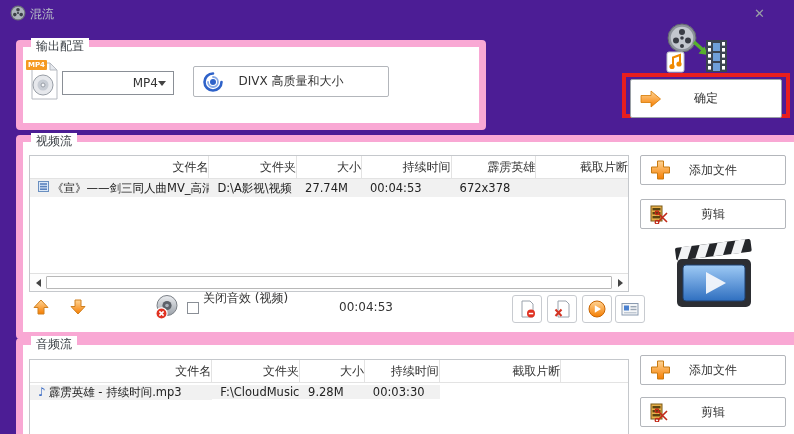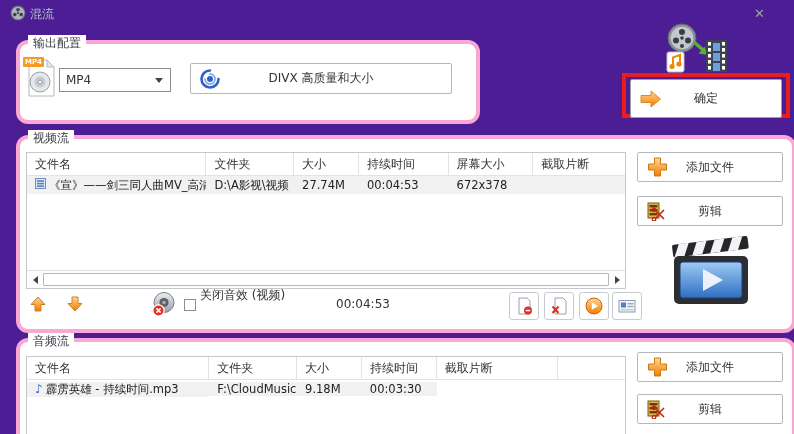--- a/index.html
+++ b/index.html
@@ -3,21 +3,21 @@
 <meta charset="utf-8">
 <style>
   html,body{margin:0;padding:0;background:#fff;}
   #win{position:relative;width:794px;height:434px;background:#4c1d95;overflow:hidden;
        font-family:"DejaVu Sans","Liberation Sans",sans-serif;font-size:12px;color:#333;}
   .abs{position:absolute;}
   
   .title-text{position:absolute;left:30px;top:6px;color:#b8bfc7;font-size:12px;}
   .close-x{position:absolute;left:748px;top:4px;color:#9aa0a6;font-size:13px;cursor:default;padding:2px 6px;}
   
-  .groupbox{position:absolute;border:4px solid #f9a8d4;border-radius:12px;background:#fff;}
+  .groupbox{position:absolute;border:7px solid #f9a8d4;border-radius:4px;background:#fff;text-align:right;}
   .legend{position:absolute;top:-9px;left:8px;background:#fff;padding:0 5px;color:#3a3f45;font-size:12px;}
   
   .dropdown{position:absolute;display:flex;align-items:center;border:1px solid #8a8f96;background:#fff;box-sizing:border-box;}
   .dropdown .val{flex:1;padding-left:6px;}
   .dd-arrow{width:0;height:0;border-left:4px solid transparent;border-right:4px solid transparent;border-top:5px solid #444;margin-right:7px;}
   
   .btn{display:flex;align-items:center;justify-content:center;background:#fff;border:1px solid #b3b6bb;border-radius:2px;box-sizing:border-box;position:absolute;cursor:default;}
   .btn .ic{position:absolute;left:9px;top:50%;transform:translateY(-50%);display:flex;}
   .redbox{position:absolute;border:4px solid #e81e1e;box-sizing:border-box;}
   
@@ -90,21 +90,21 @@
         <circle cx="14" cy="25" r="2" fill="#f4f6f9" stroke="#989ea6"></circle>
       </svg>
       <span style="position:absolute;left:-3px;top:0;background:#f59a23;color:#fff;font-size:7px;font-weight:bold;padding:1px 2px;border-radius:1px">MP4</span>
     </span>
 
     <div class="dropdown" style="left:39px;top:24px;width:112px;height:24px">
       <span class="val">MP4</span>
       <span class="dd-arrow"></span>
     </div>
 
-    <div class="btn" style="left:170px;top:19px;width:262px;height:31px">
+    <div class="btn" style="left:170px;top:19px;width:196px;height:31px">
       <span class="ic">
         <svg width="20" height="20" viewBox="0 0 20 20">
           <path d="M10 1.5 a8.5 8.5 0 1 0 8.5 8.5" fill="none" stroke="#2e62c9" stroke-width="2.6" stroke-linecap="round"></path>
           <path d="M10 5 a5 5 0 1 1 -5 5" fill="none" stroke="#86a8e6" stroke-width="1.8" stroke-linecap="round"></path>
           <circle cx="10" cy="10" r="3" fill="#2e62c9"></circle>
         </svg>
       </span>
       <span>DIVX 高质量和大小</span>
     </div>
   </div>
@@ -153,21 +153,21 @@
 
   <div class="groupbox" style="left:16px;top:135px;width:772px;height:190px">
     <span class="legend">视频流</span>
 
     <div class="list" style="left:6px;top:13px;width:600px;height:137px">
       <div class="thead">
         <div class="c v0">文件名</div>
         <div class="c v1">文件夹</div>
         <div class="c v2">大小</div>
         <div class="c v3">持续时间</div>
-        <div class="c v4">屏幕大小</div>
+        <div class="c v4">霹雳英雄</div>
         <div class="c v5">截取片断</div>
       </div>
       <div class="trow rowbg">
         <div class="c v0">
           <span>
             <svg width="11" height="11" viewBox="0 0 11 11">
                 <rect x="0.5" y="0.5" width="10" height="10" fill="#dce9f8" stroke="#6a8fc0"></rect>
                 <rect x="2" y="2.2" width="7" height="1.6" fill="#5b82bd"></rect>
                 <rect x="2" y="4.8" width="7" height="1.6" fill="#5b82bd"></rect>
                 <rect x="2" y="7.4" width="7" height="1.6" fill="#5b82bd"></rect>
@@ -293,21 +293,21 @@
         <div class="c a3">持续时间</div>
         <div class="c a4">截取片断</div>
         <div class="c a5"></div>
       </div>
       <div class="trow">
         <div class="c a0 rowbg">
           <span class="note-glyph">♪</span>
           <span>霹雳英雄 - 持续时间.mp3</span>
         </div>
         <div class="c a1 rowbg">F:\CloudMusic</div>
-        <div class="c a2 rowbg">9.18M</div>
+        <div class="c a2 rowbg">9.28M</div>
         <div class="c a3 rowbg">00:03:30</div>
         <div class="c a4 rowbg"></div>
         <div class="c a5"></div>
       </div>
     </div>
 
     <div class="btn" style="left:617px;top:10px;width:146px;height:30px">
       <span class="ic">
         <svg width="21" height="21" viewBox="0 0 21 21">
             <path d="M7.5 1.5 h6 v6 h6 v6 h-6 v6 h-6 v-6 h-6 v-6 h6 z" fill="url(#og)" stroke="#c87a10"></path>

